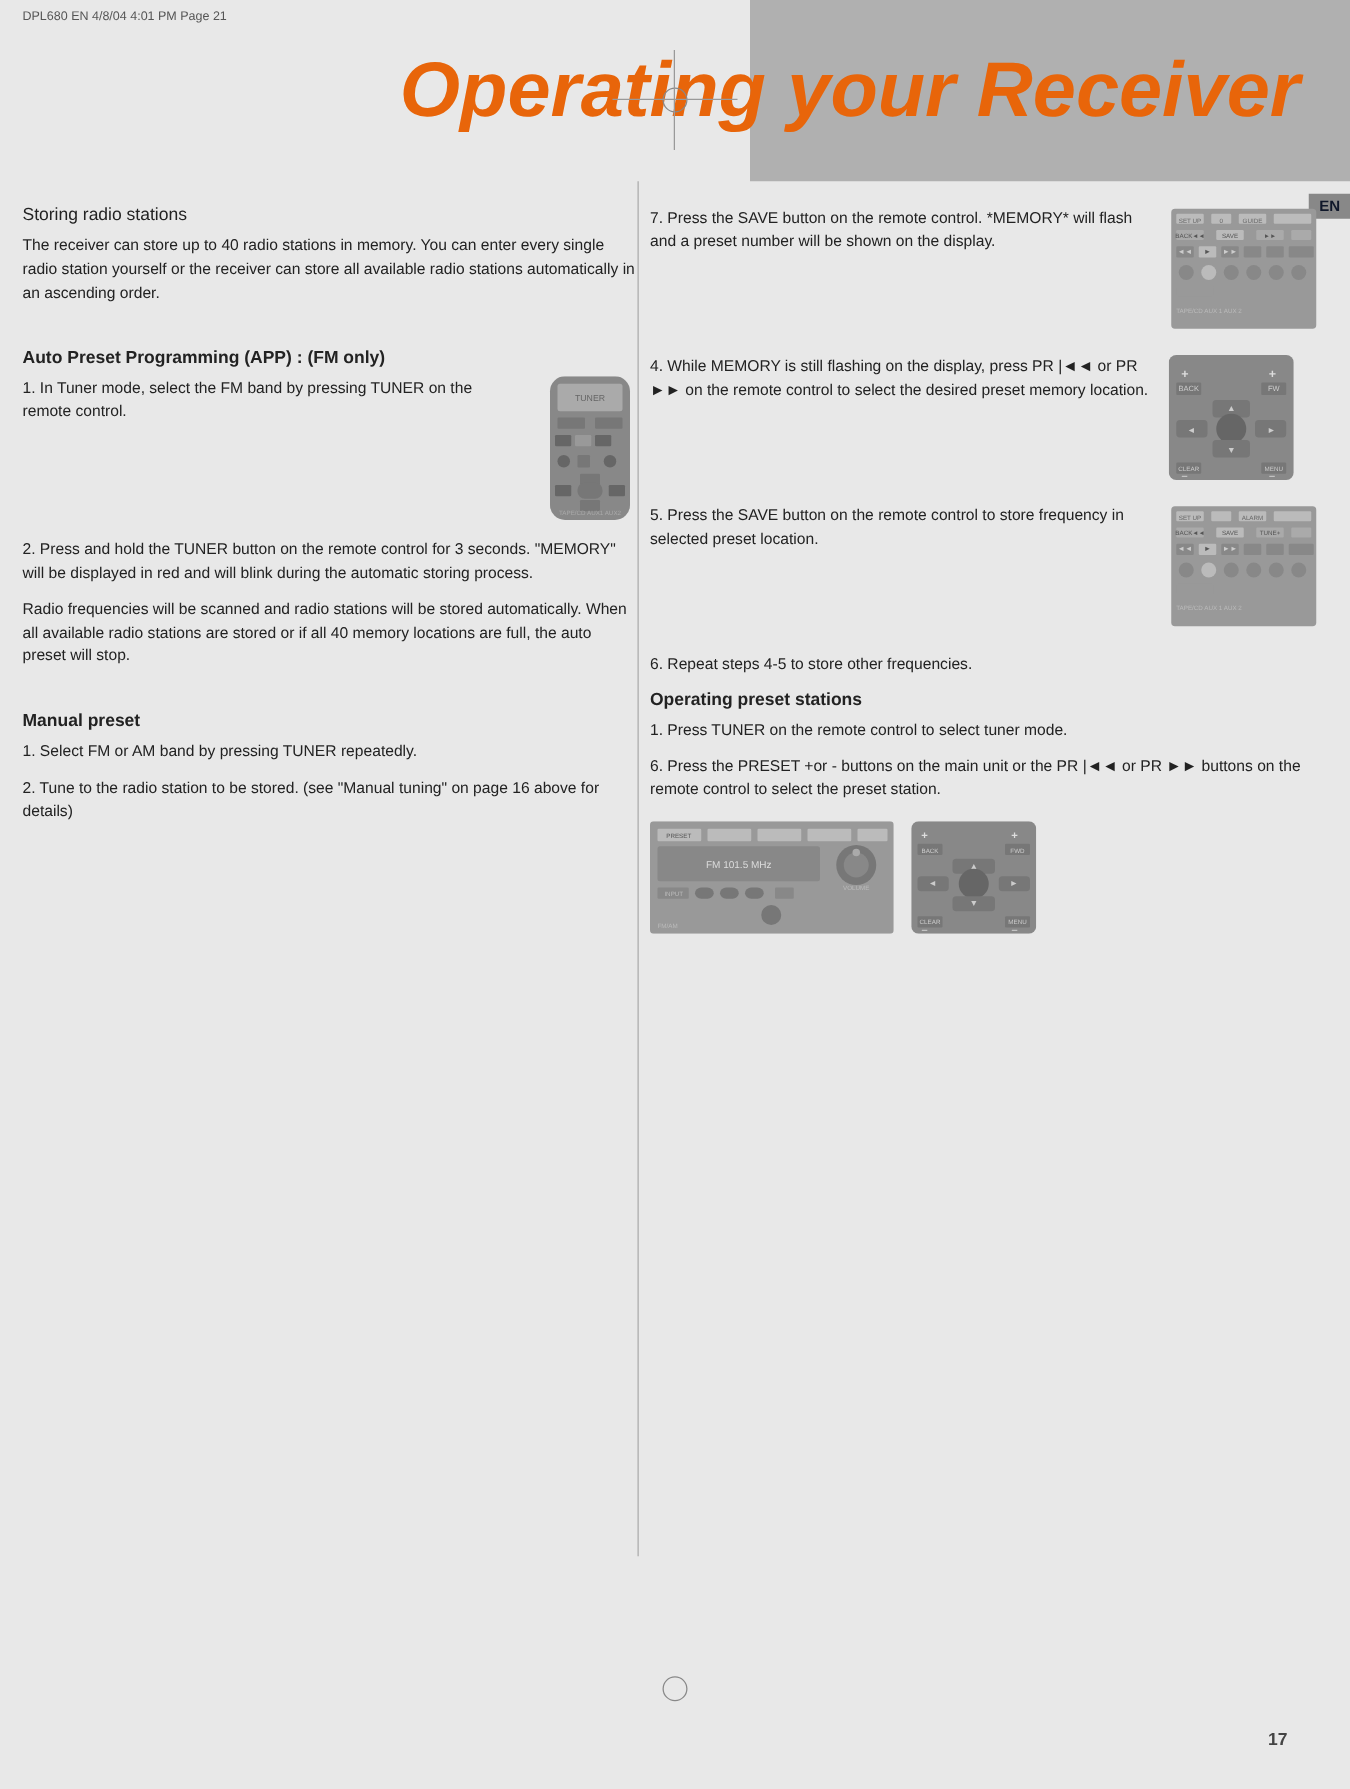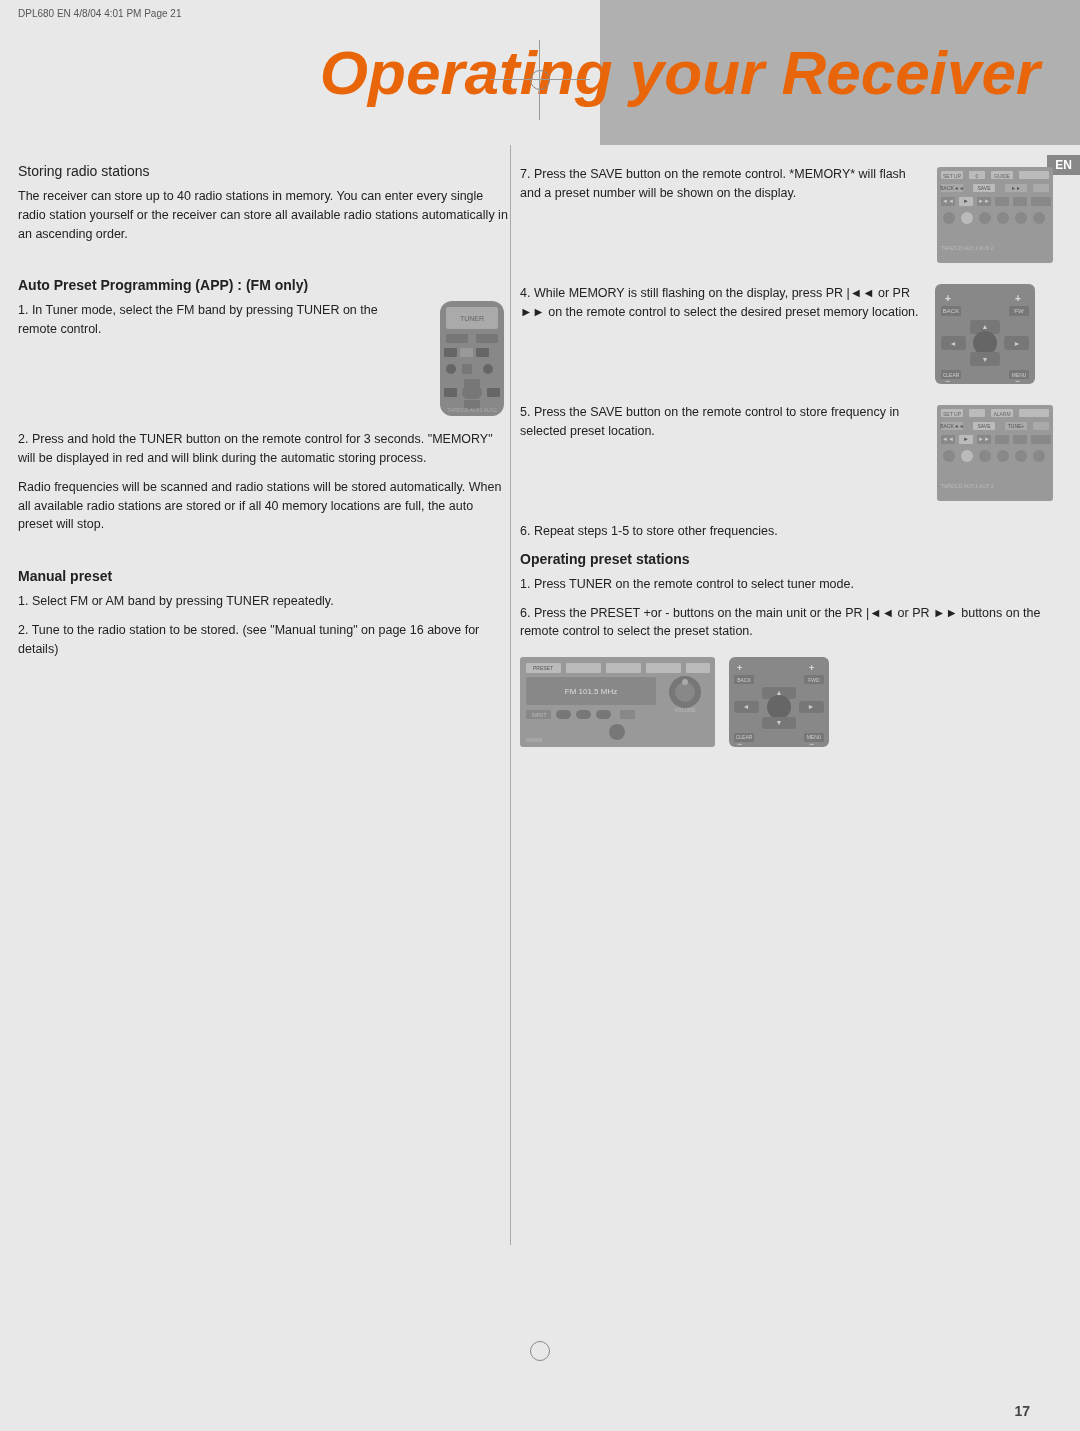--- a/index.html
+++ b/index.html
@@ -52,21 +52,21 @@
       line-height: 1;
       white-space: nowrap;
     }
 
     
     .en-badge {
       position: absolute;
       top: 155px;
       right: 0;
       background: #888;
-      color: #ffffff;
+      color: #0f172a;
       font-size: 12px;
       font-weight: bold;
       padding: 3px 8px;
     }
 
     
     .left-column {
       position: absolute;
       top: 145px;
       left: 18px;
@@ -167,21 +167,21 @@
     }
 
     .right-step-img {
       flex-shrink: 0;
       width: 130px;
     }
 
     
     .page-number {
       position: absolute;
-      bottom: 12px;
+      bottom: 32px;
       right: 50px;
       font-size: 14px;
       font-weight: bold;
       color: #444;
     }
 
     
     .crosshair-top {
       position: absolute;
       top: 70px;
@@ -428,21 +428,21 @@
           <circle cx="50" cy="53" r="6" fill="#888"></circle>
           <circle cx="68" cy="53" r="6" fill="#888"></circle>
           <circle cx="86" cy="53" r="6" fill="#888"></circle>
           <circle cx="104" cy="53" r="6" fill="#888"></circle>
           <rect x="6" y="64" width="30" height="8" rx="1" fill="#999"></rect>
           <text x="6" y="85" font-size="5" fill="#bbb">TAPE/CD   AUX 1   AUX 2</text>
         </svg>
       </div>
     </div>
 
-    <div class="step">6. Repeat steps 1-5 to store other frequencies.</div>
+    <div class="step">6. Repeat steps 4-5 to store other frequencies.</div>
 
     <div class="section-title-bold" style="margin-top: 10px;">Operating preset stations</div>
 
     <div class="step">1. Press TUNER on the remote control to select tuner mode.</div>
     <div class="step">6.  Press the PRESET +or - buttons on the main unit or the PR |◄◄  or PR ►► buttons on the remote control to select the preset station.</div>
 
     <div class="bottom-images">
 
       <svg width="195" height="90" viewBox="0 0 195 90">
         <rect x="0" y="0" width="195" height="90" rx="3" fill="#999"></rect>

